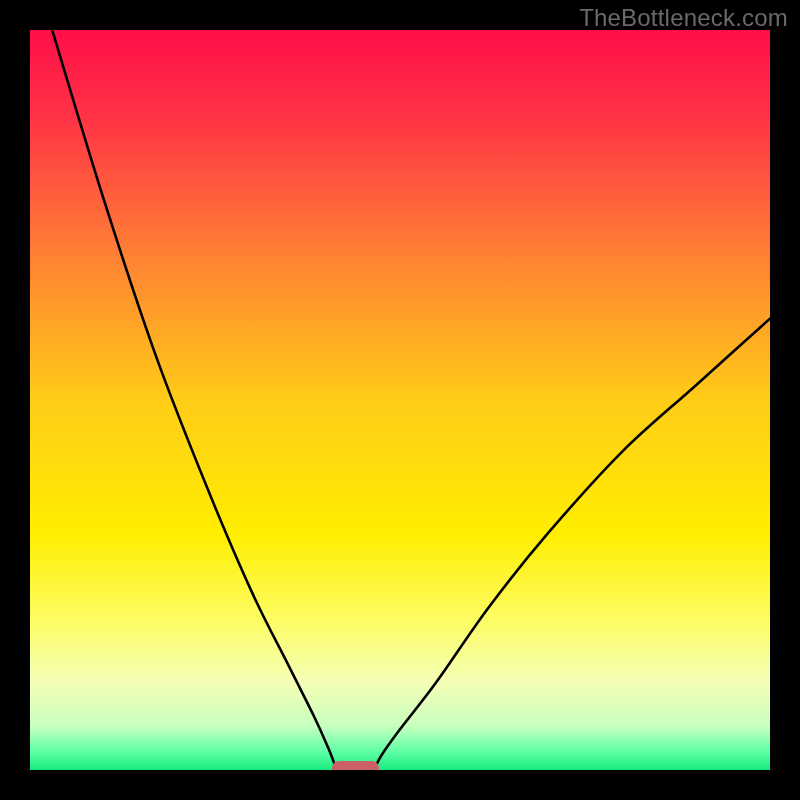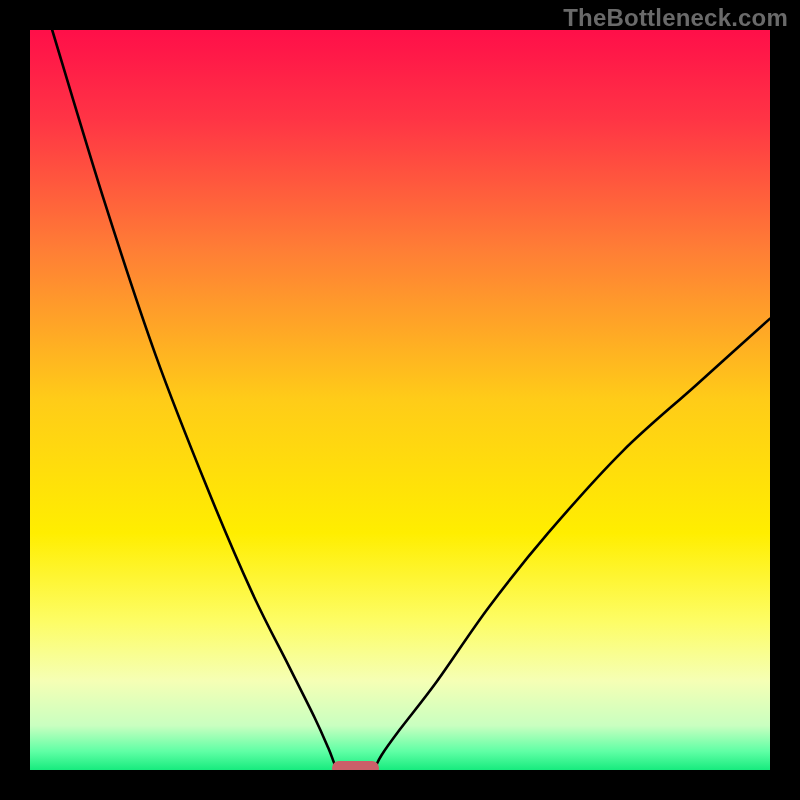--- a/index.html
+++ b/index.html
@@ -41,21 +41,21 @@
     width: 100%;
     height: 100%;
   }
   .watermark {
     position: absolute;
     top: 4px;
     right: 12px;
     font-family: Arial, Helvetica, sans-serif;
     font-size: 24px;
     color: #6a6a6a;
-    font-weight: 700;
+    font-weight: 400;
     letter-spacing: 0.2px;
   }
   .bump {
     position: absolute;
     width: 48px;
     height: 14px;
     border-radius: 7px;
     background: #cb6069;
   }
 </style>

